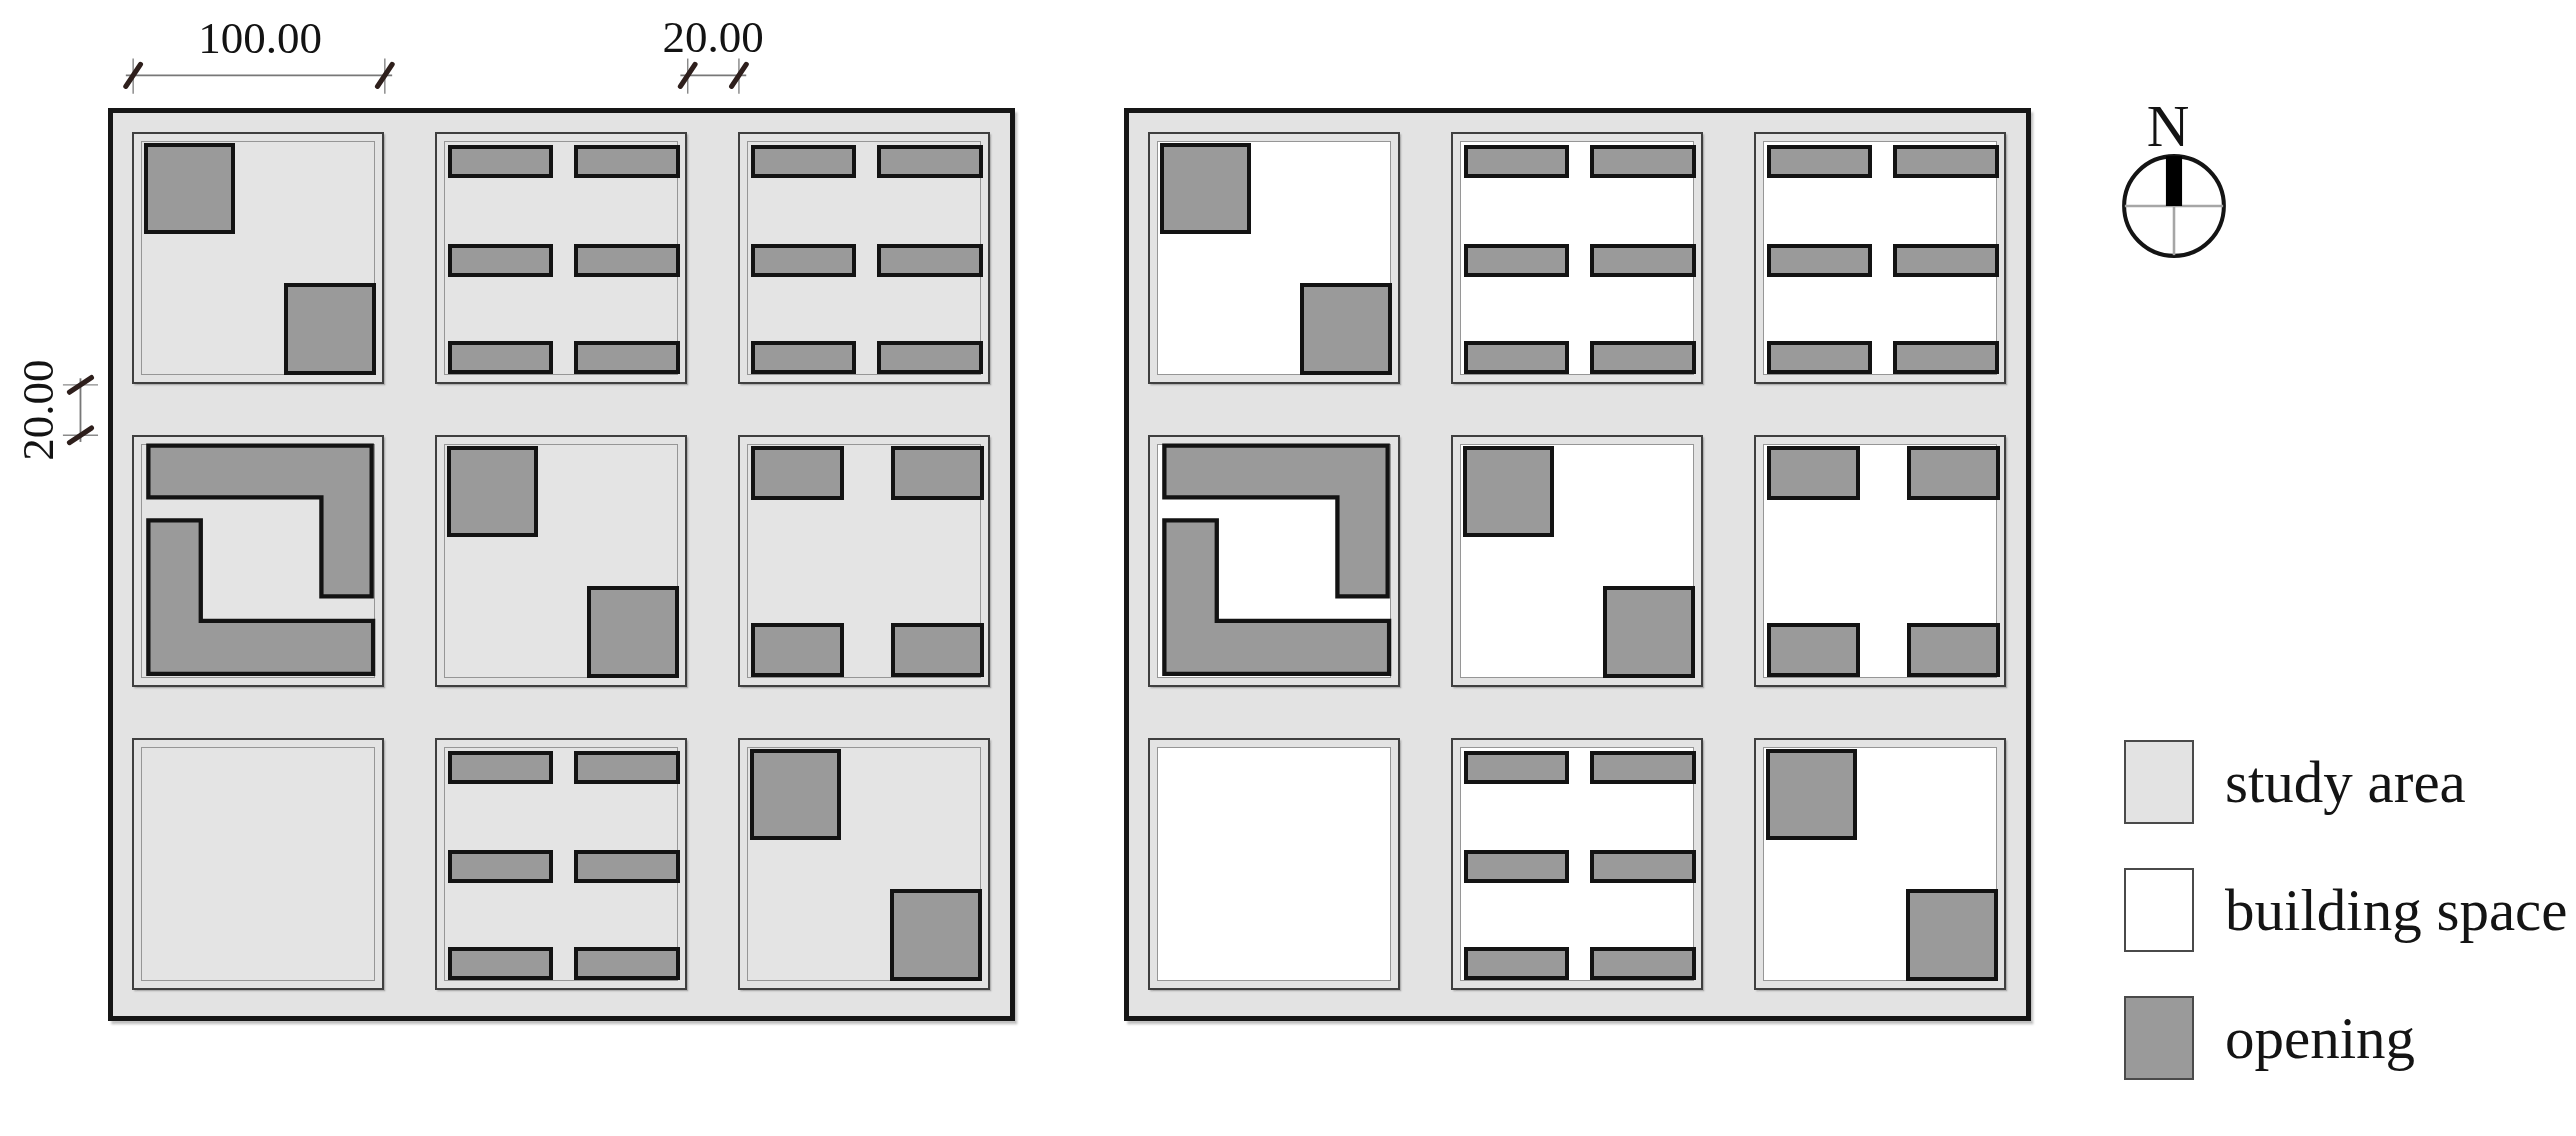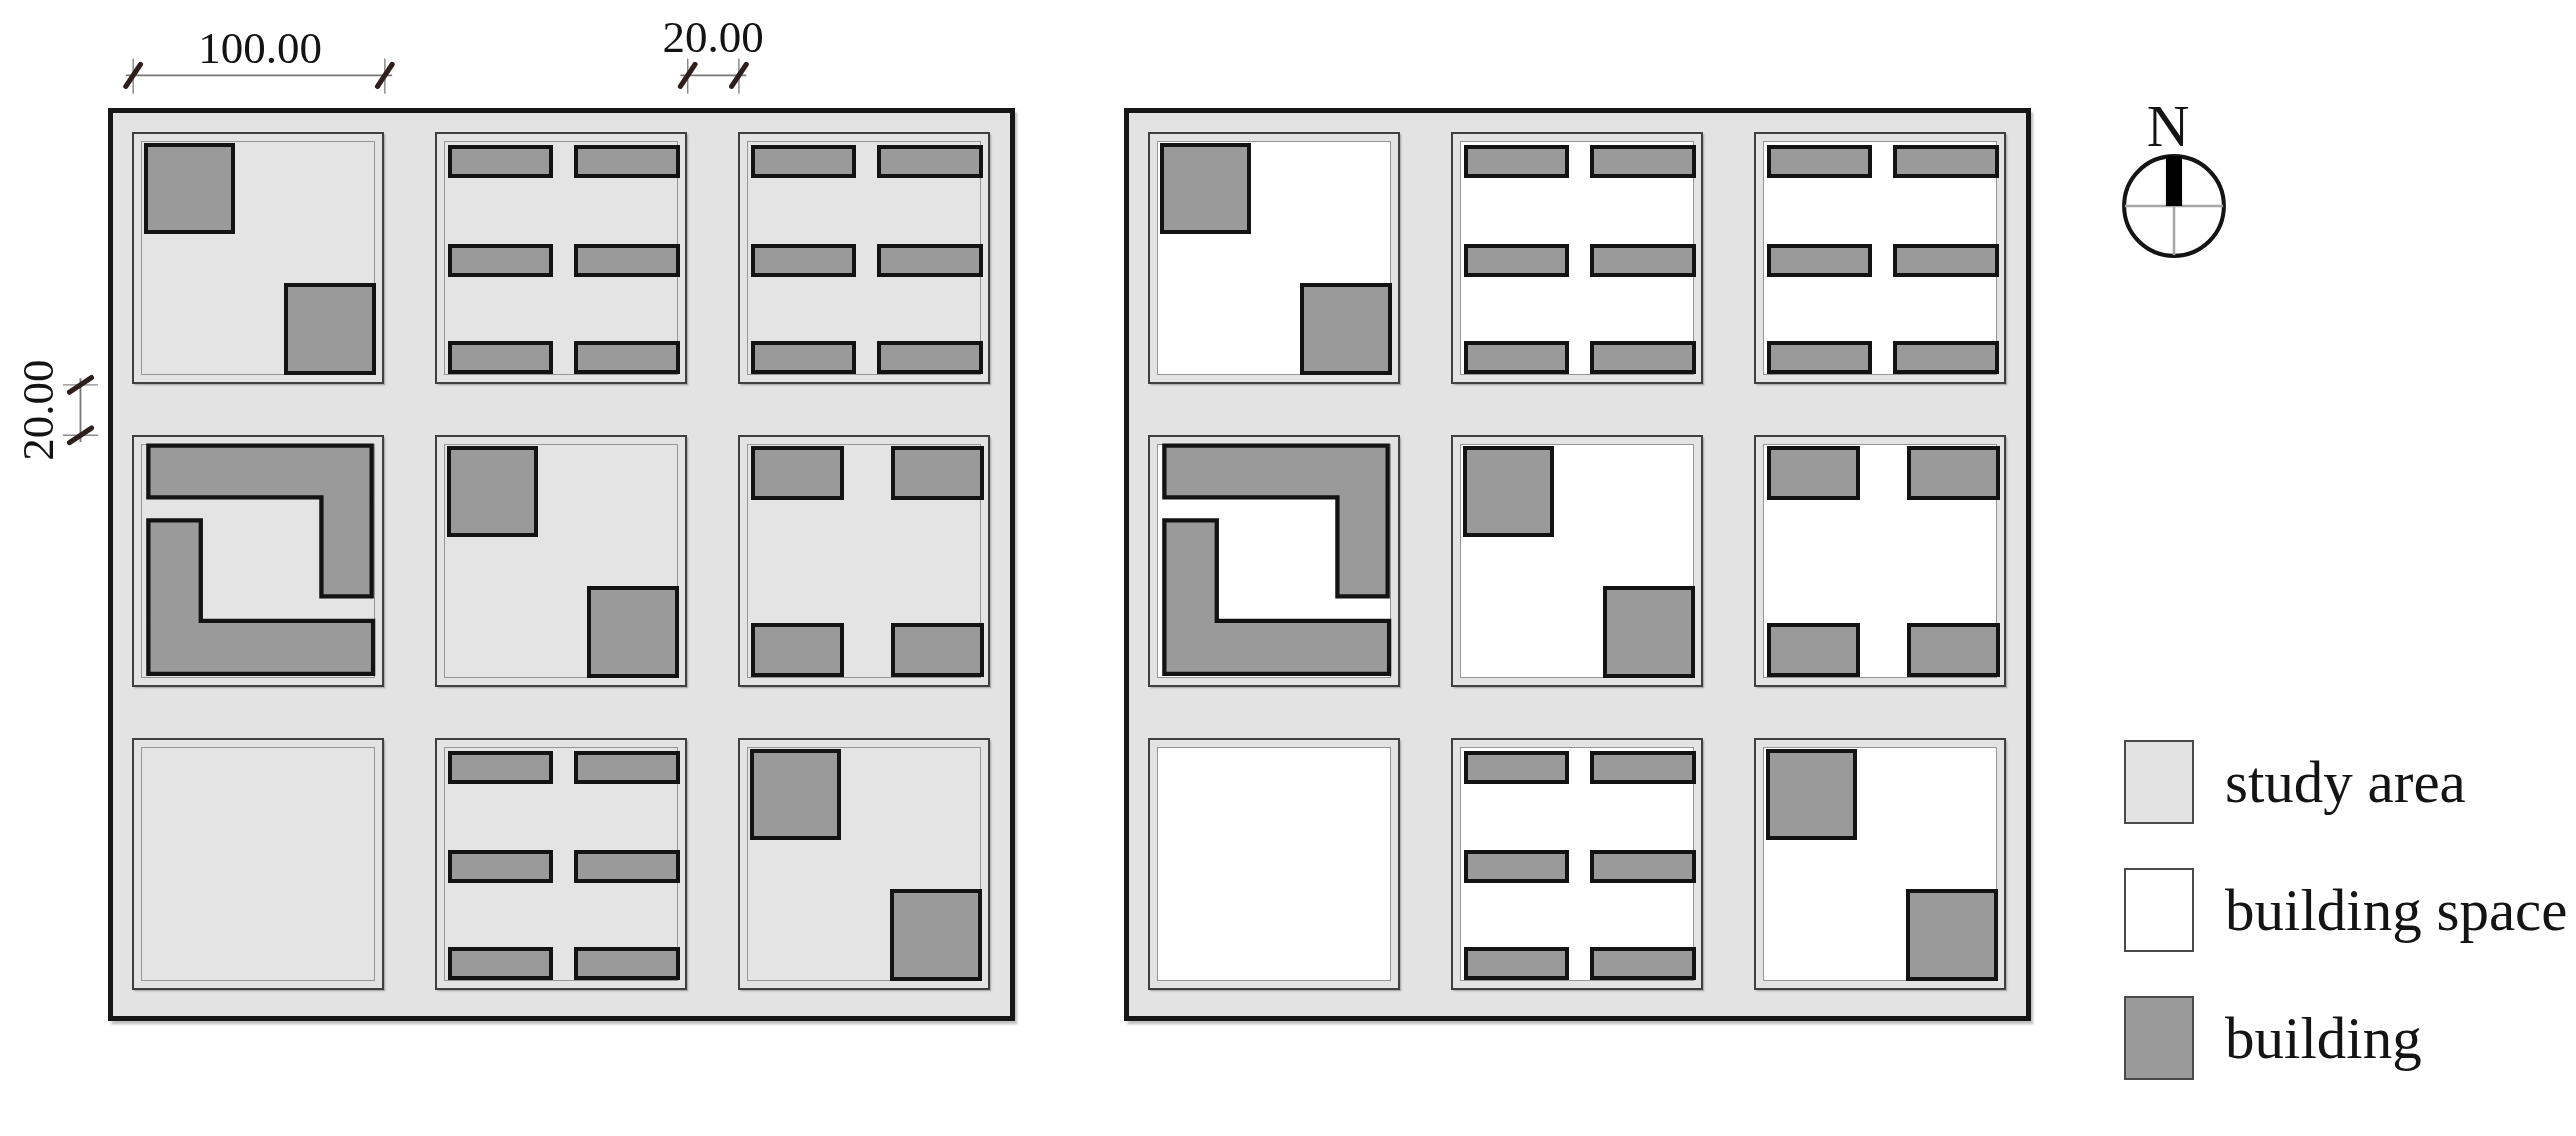--- a/index.html
+++ b/index.html
@@ -64,21 +64,21 @@
     <line class="tick" x1="930" y1="118" x2="950" y2="88"></line>
     <line class="tick" x1="1000" y1="118" x2="1020" y2="88"></line>
 
     <line class="wit" x1="86" y1="526" x2="134" y2="526"></line>
     <line class="wit" x1="86" y1="595" x2="134" y2="595"></line>
     <line class="dline" x1="110" y1="517" x2="110" y2="604"></line>
     <line class="tick" x1="95" y1="536" x2="125" y2="516"></line>
     <line class="tick" x1="95" y1="605" x2="125" y2="585"></line>
   </svg>
 
-  <div class="dim-label" style="left:260px; top:26px;">100.00</div>
+  <div class="dim-label" style="left:260px; top:16px;">100.00</div>
   <div class="dim-label" style="left:713px; top:14.6px;">20.00</div>
   <div class="dim-label rot" style="left:38px; top:410px;">20.00</div>
 
   <div class="panel" id="panel-a" style="left: 108px; background: rgb(227, 227, 227);">
       <div class="block" style="left: 19px; top: 19px; background: rgb(227, 227, 227);">
         <div class="block-inner" style="background: rgb(228, 228, 228);"></div>
         <div class="bldg" style="left: 10.2px; top: 8.8px; width: 91px; height: 91px; background: rgb(154, 154, 154); border-color: rgb(19, 19, 19);"></div>
         <div class="bldg" style="left: 150px; top: 149px; width: 92px; height: 92px; background: rgb(154, 154, 154); border-color: rgb(19, 19, 19);"></div>
       </div>
       <div class="block" style="left: 322px; top: 19px; background: rgb(227, 227, 227);">
@@ -215,18 +215,18 @@
     <div class="legend-row">
       <span class="swatch" style="background: rgb(227, 227, 227);"></span>
       <span class="legend-label">study area</span>
     </div>
     <div class="legend-row">
       <span class="swatch" style="background: rgb(255, 255, 255);"></span>
       <span class="legend-label">building space</span>
     </div>
     <div class="legend-row">
       <span class="swatch" style="background: rgb(154, 154, 154);"></span>
-      <span class="legend-label">building</span>
+      <span class="legend-label">opening</span>
     </div>
   </div>
 
 </div>
 
 
 </body></html>

